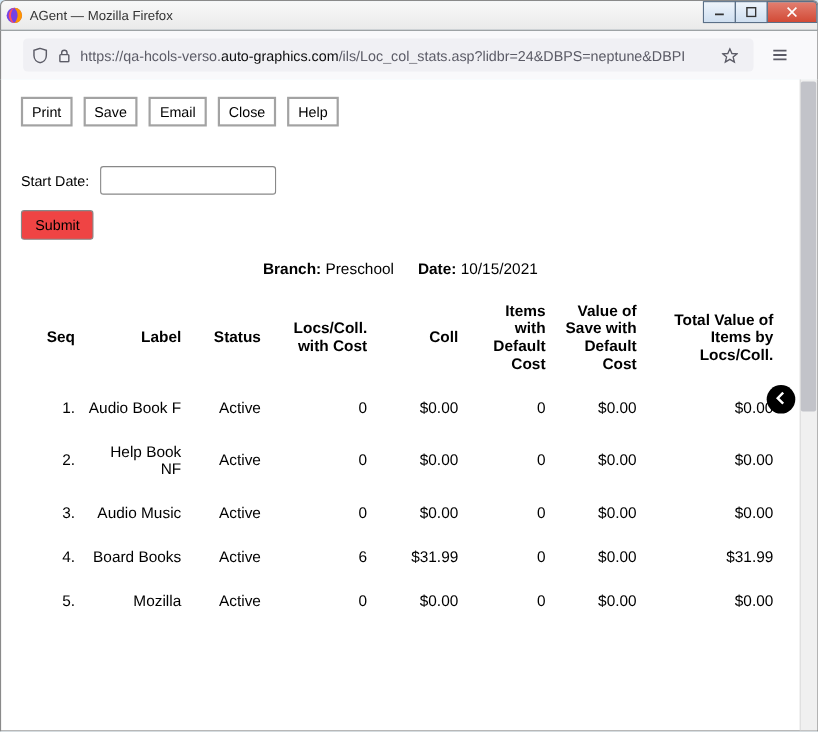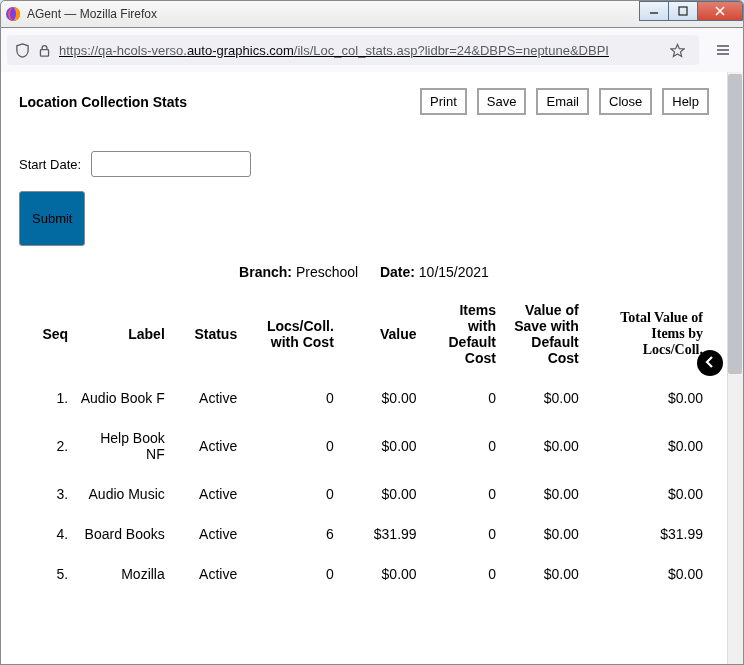--- a/index.html
+++ b/index.html
@@ -70,25 +70,24 @@
     .win-btn svg {
       display: block;
     }
 
     
     .browser-toolbar {
       background: #f9f9fb;
       height: 44px;
       display: flex;
       align-items: center;
-      padding: 0 6px;
+      padding: 0 20px;
       border-left: 1px solid #8a8a8a;
       border-right: 1px solid #8a8a8a;
       gap: 10px;
-      text-decoration: underline;
     }
 
     .url-bar {
       flex: 1;
       height: 30px;
       background: #f0f0f4;
       border-radius: 4px;
       display: flex;
       align-items: center;
       padding: 0 8px;
@@ -206,23 +205,23 @@
       width: 160px;
       height: 26px;
       border: 1px solid #888;
       border-radius: 3px;
       padding: 2px 6px;
       font-family: inherit;
     }
 
     .submit-btn {
       border: 1px solid #888;
-      background: #0369a1;
+      background: #ef4444;
       border-radius: 3px;
-      padding: 19px 12px;
+      padding: 5px 12px;
       font-size: 13px;
       font-family: inherit;
       cursor: pointer;
     }
 
     .meta-row {
       text-align: center;
       margin: 18px 0 10px;
       font-size: 14px;
     }
@@ -254,21 +253,21 @@
     }
 
     
     .col-seq   { width: 8%; }
     .col-label { width: 14%; }
     .col-status{ width: 10.5%; }
     .col-locs  { width: 14%; }
     .col-value { width: 12%; }
     .col-items { width: 11.5%; }
     .col-valdef{ width: 12%; }
-    .col-total { width: 18%; font-family: Liberation Serif, serif; }
+    .col-total { width: 18%; }
 
     .pagination-caret {
       position: absolute;
       right: 20px;
       top: 278px;
       width: 26px;
       height: 26px;
       background: #000;
       border-radius: 50%;
       display: flex;
@@ -344,21 +343,20 @@
 </div>
 
 <div class="content-viewport">
   <div class="scrollbar-track">
     <div class="scrollbar-thumb"></div>
   </div>
 
   <div class="content-inner">
 
     <div class="header-row">
-      <div class="page-title">Location Collection Stats</div>
       <div class="action-buttons">
         <button class="action-btn">Print</button>
         <button class="action-btn">Save</button>
         <button class="action-btn">Email</button>
         <button class="action-btn">Close</button>
         <button class="action-btn">Help</button>
       </div>
     </div>
 
     <div class="date-form">
@@ -377,21 +375,21 @@
       <span>10/15/2021</span>
     </div>
 
     <table class="data-table">
       <thead>
         <tr>
           <th class="col-seq">Seq</th>
           <th class="col-label">Label</th>
           <th class="col-status">Status</th>
           <th class="col-locs">Locs/Coll. with Cost</th>
-          <th class="col-value">Value</th>
+          <th class="col-value">Coll</th>
           <th class="col-items">Items with Default Cost</th>
           <th class="col-valdef">Value of Save with Default Cost</th>
           <th class="col-total">Total Value of Items by Locs/Coll.</th>
         </tr>
       </thead>
       <tbody id="table-body">
           <tr>
             <td>1.</td>
             <td>Audio Book F</td>
             <td>Active</td>

